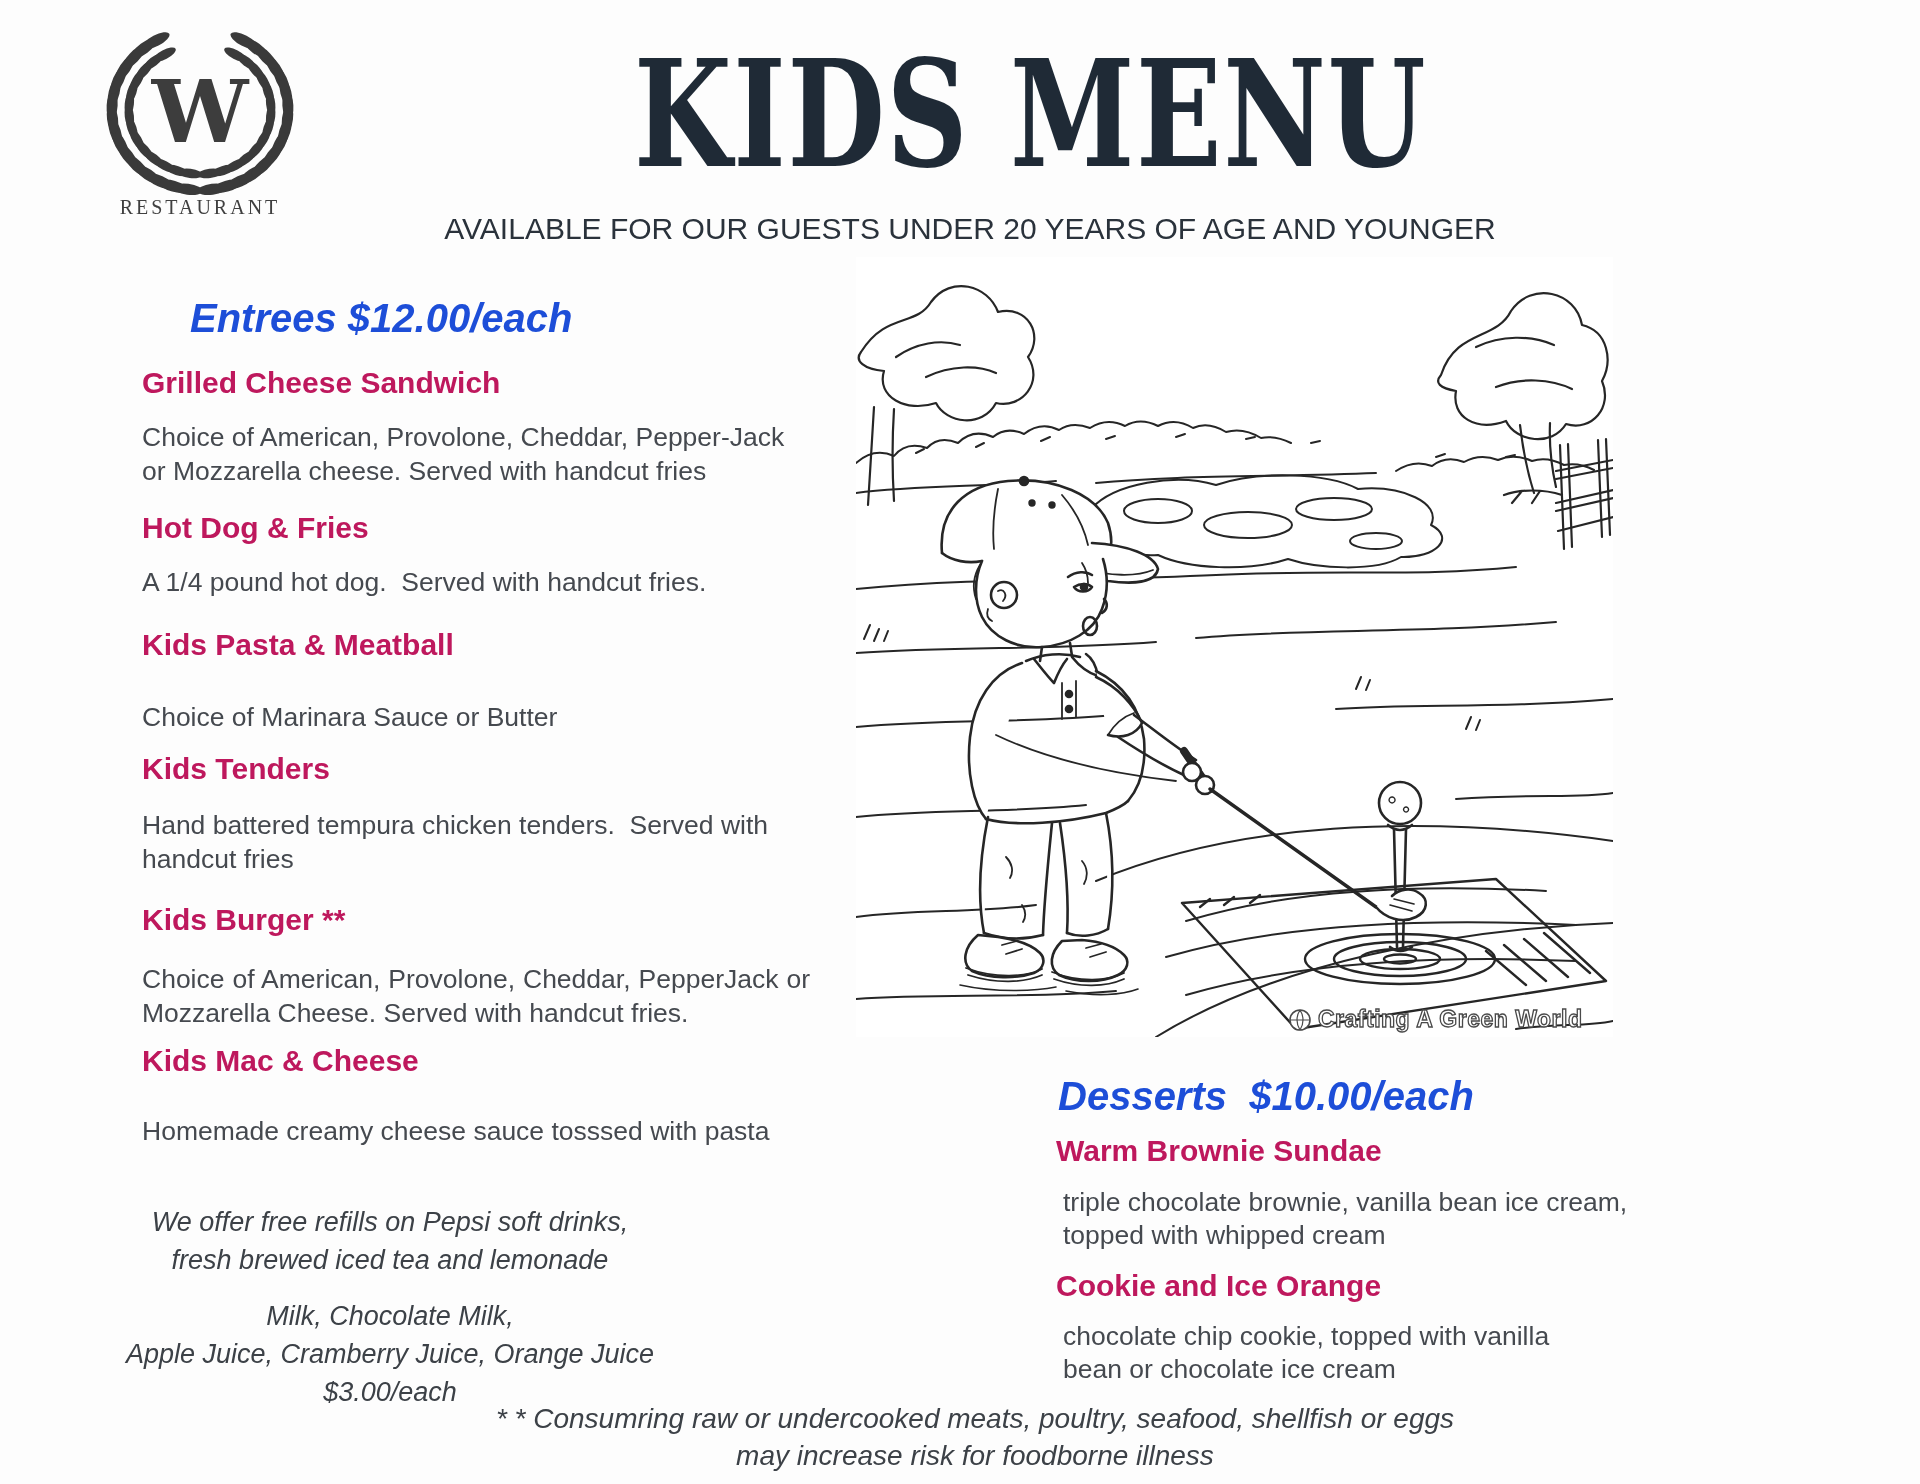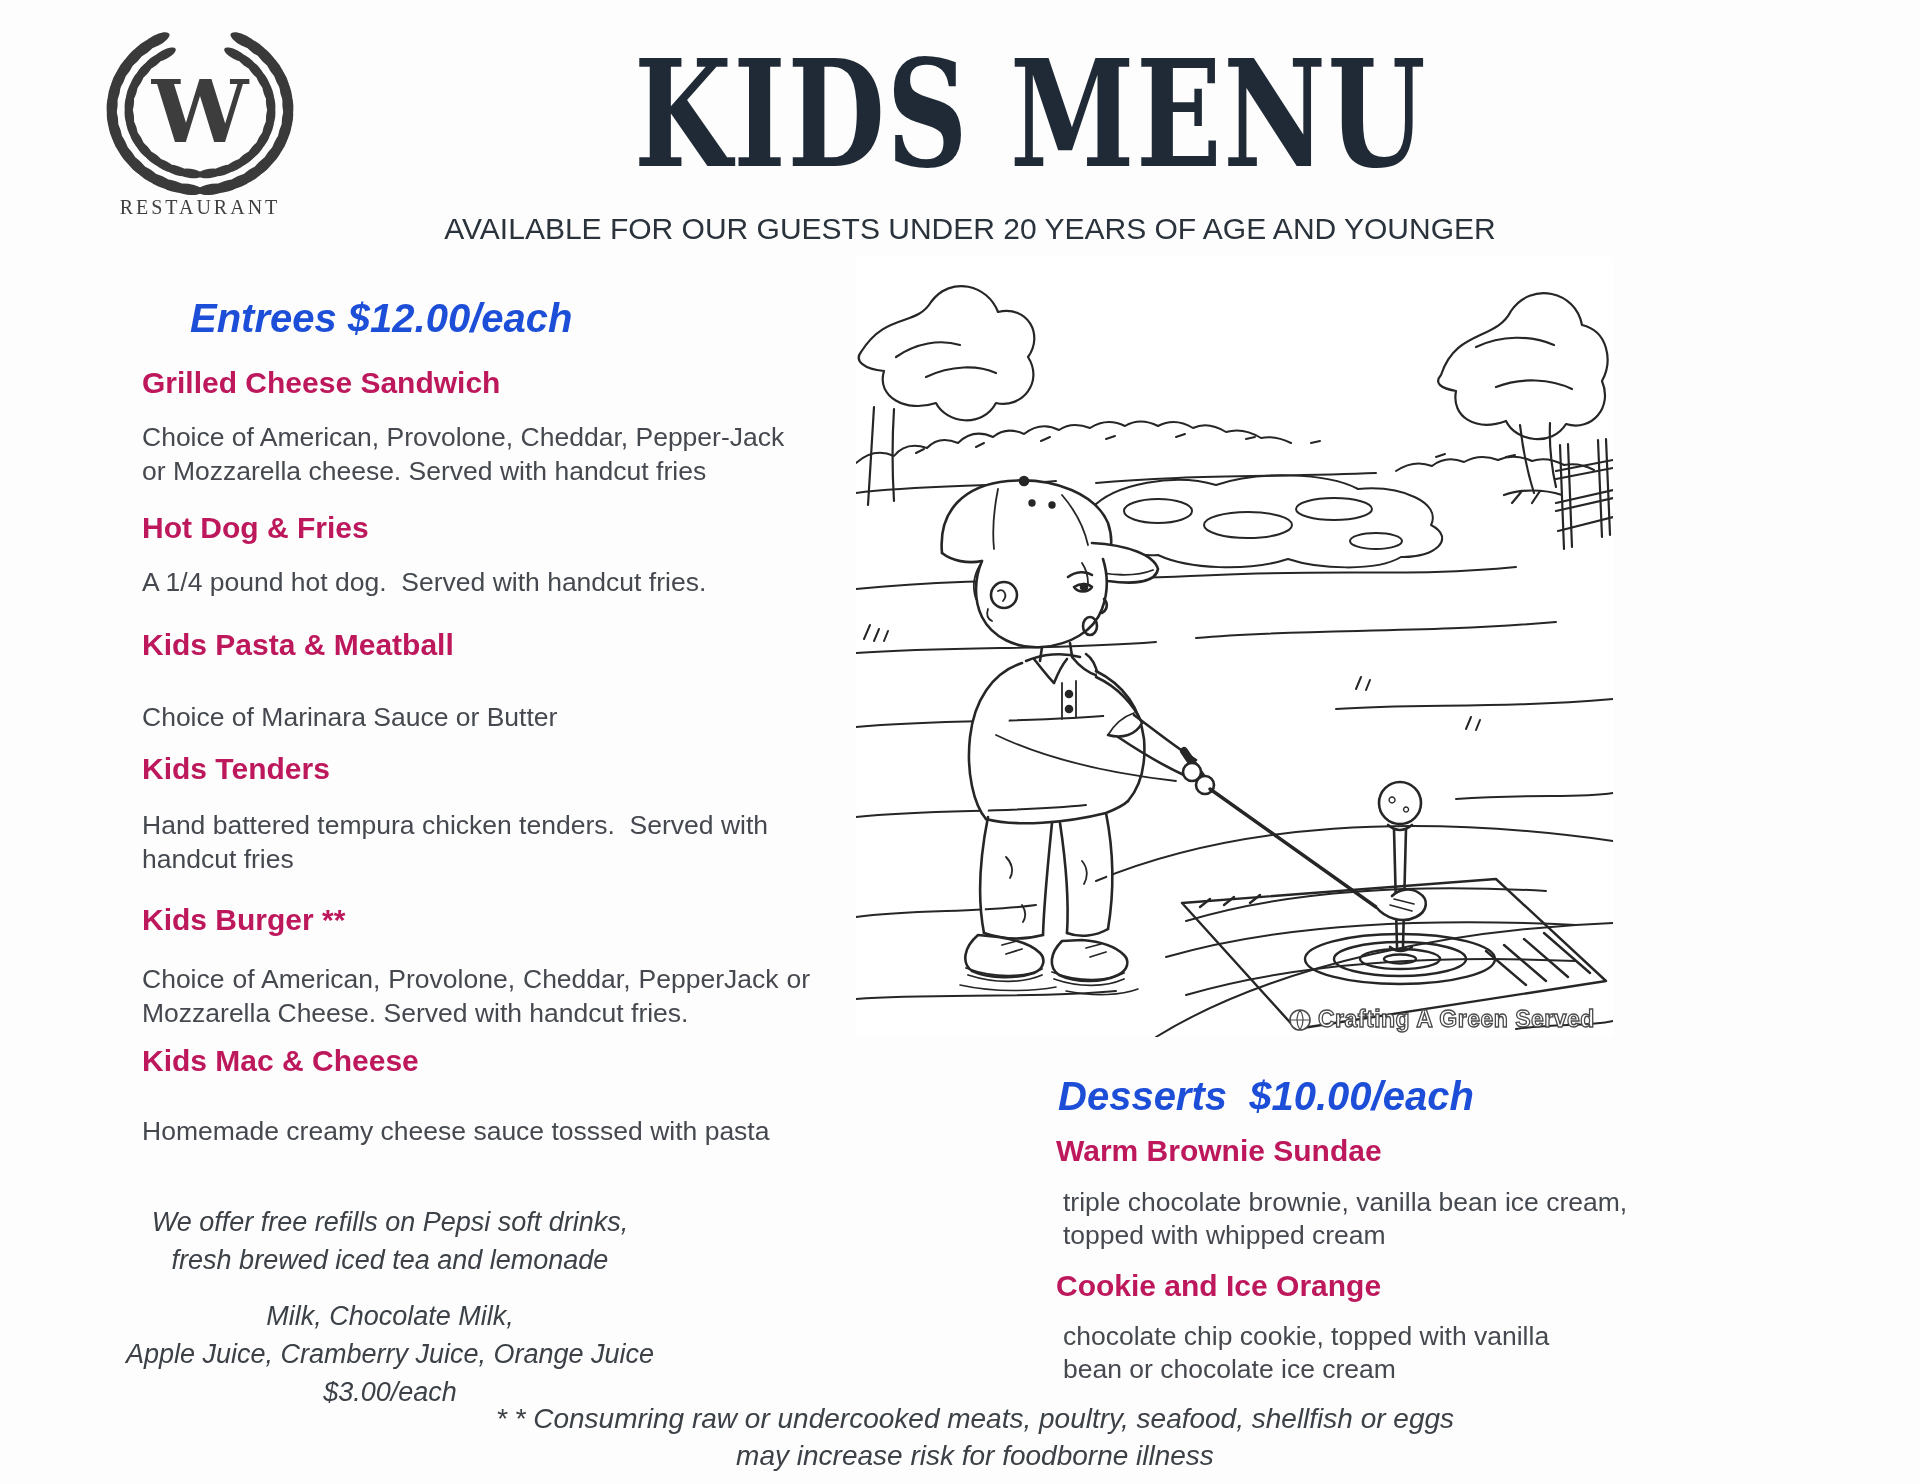--- a/index.html
+++ b/index.html
@@ -308,16 +308,16 @@
         <path d="M104,728 C140,736 180,734 200,730 M210,734 C240,740 266,738 282,732" fill="none" stroke-width="1.6"></path>
       </g>
     </svg>
   </div>
 
   <div class="watermark">
     <svg width="24" height="24" viewBox="0 0 24 24">
       <circle cx="12" cy="12" r="10" fill="#ffffff" stroke="#4a4a4a" stroke-width="1.6"></circle>
       <path d="M2,12 H22 M12,2 C8,8 8,16 12,22 M12,2 C16,8 16,16 12,22" fill="none" stroke="#4a4a4a" stroke-width="1.2"></path>
     </svg>
-    <span>Crafting A Green Served</span>
+    <span>Crafting A Green World</span>
   </div>
 
 </div>
 
 </body></html>

